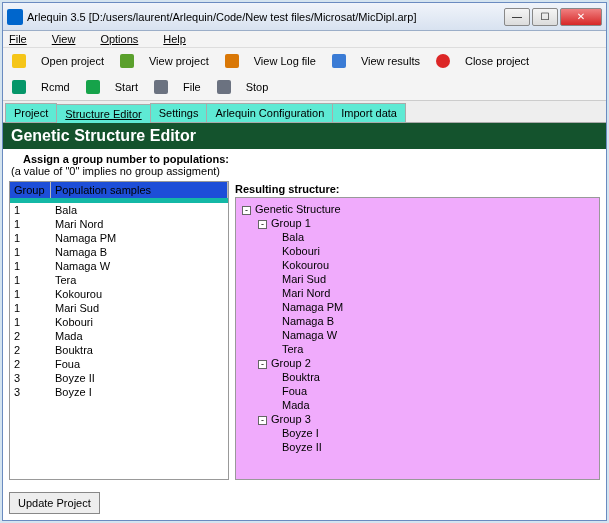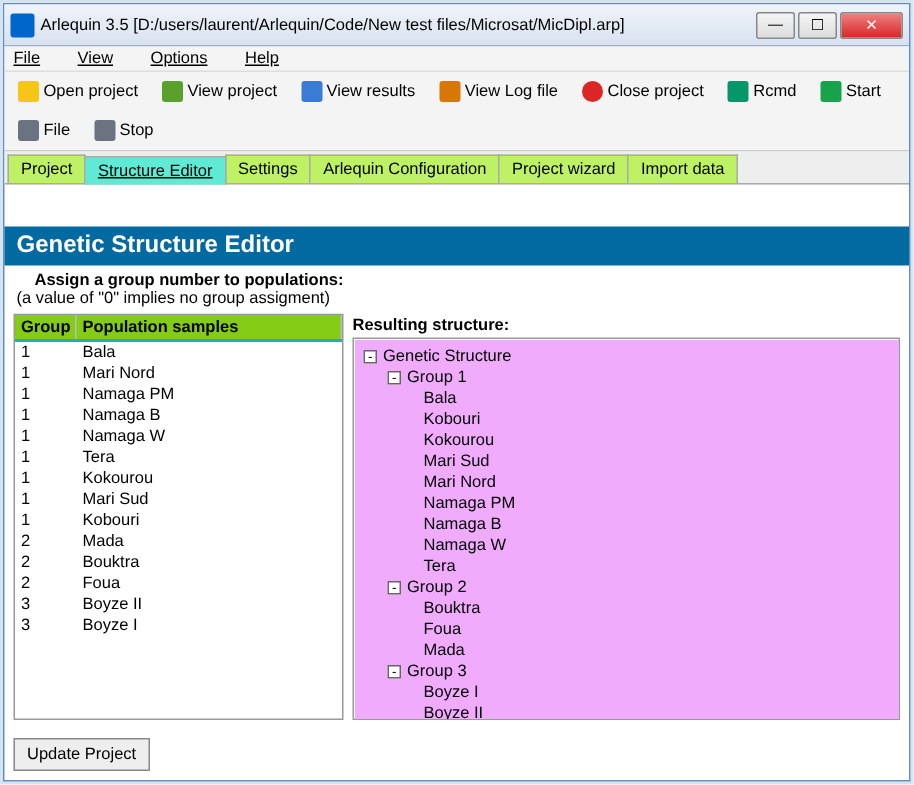--- a/index.html
+++ b/index.html
@@ -7,36 +7,36 @@
 .window { background: #fff; border: 1px solid #6a8bc0; width: 605px; height: 519px; margin: 2px; display: flex; flex-direction: column; }
 .titlebar { background: linear-gradient(#f0f4fa, #d8e2f0); height: 28px; display: flex; align-items: center; padding: 0 4px; border-bottom: 1px solid #9baec8; }
 .titlebar .icon { width: 16px; height: 16px; background: #0066cc; border-radius: 2px; margin-right: 4px; }
 .titlebar .title { flex: 1; color: #000; }
 .winbtns { display: flex; gap: 2px; }
 .winbtn { width: 26px; height: 18px; background: linear-gradient(#f5f5f5,#dcdcdc); border: 1px solid #888; border-radius: 2px; display: flex; align-items: center; justify-content: center; font-size: 10px; }
 .winbtn.close { background: linear-gradient(#f08080,#d62828); color: #fff; width: 42px; }
 .menubar { background: #f4f4f4; padding: 2px 6px; display: flex; gap: 25px; border-bottom: 1px solid #ddd; text-align: center; }
 .menubar span { text-decoration: underline; cursor: default; }
 .toolbar { background: #f4f4f4; padding: 3px 4px; display: flex; gap: 6px; align-items: center; border-bottom: 1px solid #ccc; flex-wrap: wrap; }
-.tbtn { display: flex; align-items: center; gap: 3px; padding: 2px 4px; border: 1px solid transparent; }
+.tbtn { display: flex; align-items: center; gap: 15px; padding: 2px 4px; border: 1px solid transparent; }
 .ticon { width: 14px; height: 14px; display: inline-block; border-radius: 2px; }
 .i-open { background: #f5c518; } .i-view { background: #5aa02c; } .i-res { background: #3a7bd5; } .i-log { background: #d97706; } .i-close { background: #dc2626; border-radius: 50%; } .i-rcmd { background: #059669; } .i-start { background: #16a34a; } .i-pause { background: #6b7280; } .i-stop { background: #6b7280; }
 .tabs { display: flex; background: #eee; border-bottom: 1px solid #aaa; padding-top: 2px; padding-left: 2px; }
-.tab { padding: 3px 8px; background: #bef264; border: 1px solid #aaa; border-bottom: none; margin-right: -1px; cursor: default; }
+.tab { padding: 3px 8px; background: #5eead4; border: 1px solid #aaa; border-bottom: none; margin-right: -1px; cursor: default; }
 .tab.active { background: #5eead4; position: relative; top: 1px; text-decoration: underline; }
-.heading { background: #0369a1; color: #fff; font-size: 16px; font-weight: bold; padding: 4px 8px; margin-top: 28px; }
+.heading { background: #14532d; color: #fff; font-size: 16px; font-weight: bold; padding: 4px 8px; }
 .subhead { padding: 4px 20px 0; font-weight: bold; }
 .subhead2 { padding: 0 8px 4px; }
 .content { display: flex; flex: 1; gap: 6px; padding: 0 6px 6px; overflow: hidden; }
 .leftcol, .rightcol { display: flex; flex-direction: column; }
 .leftcol { width: 220px; }
 .rightcol { flex: 1; }
 .colhead { font-weight: bold; padding: 2px 0; }
 .table { border: 1px solid #999; flex: 1; overflow: auto; background: #fff; }
-.thead { display: flex; background: #84cc16; border-bottom: 2px solid #14b8a6; font-weight: bold; }
+.thead { display: flex; background: #1d4ed8; border-bottom: 5px solid #14b8a6; }
 .thead div { padding: 2px 4px; border-right: 1px solid #bbb; }
 .th-g { width: 41px; } .th-p { flex: 1; }
 .trow { display: flex; }
 .trow div { padding: 1px 4px; }
 .td-g { width: 41px; } .td-p { flex: 1; }
 .tree { border: 1px solid #999; flex: 1; overflow: auto; background: #f0abfc; padding: 4px; }
 .node { padding: 1px 2px; white-space: nowrap; }
 .ind1 { padding-left: 18px; } .ind2 { padding-left: 42px; }
 .box { display: inline-block; width: 9px; height: 9px; border: 1px solid #666; text-align: center; line-height: 7px; font-size: 9px; margin-right: 4px; background: #fff; color: #000; }
 .footer { padding: 6px; }
@@ -66,26 +66,26 @@
   <div class="toolbar">
     <div class="tbtn">
         <span class="ticon i-open"></span>
         <span>Open project</span>
       </div>
     <div class="tbtn">
         <span class="ticon i-view"></span>
         <span>View project</span>
       </div>
     <div class="tbtn">
+        <span class="ticon i-log"></span>
+        <span>View Log file</span>
+      </div>
+    <div class="tbtn">
         <span class="ticon i-res"></span>
         <span>View results</span>
-      </div>
-    <div class="tbtn">
-        <span class="ticon i-log"></span>
-        <span>View Log file</span>
       </div>
     <div class="tbtn">
         <span class="ticon i-close"></span>
         <span>Close project</span>
       </div>
     <div class="tbtn">
         <span class="ticon i-rcmd"></span>
         <span>Rcmd</span>
       </div>
     <div class="tbtn">
@@ -100,21 +100,20 @@
         <span class="ticon i-stop"></span>
         <span>Stop</span>
       </div>
   </div>
 
   <div class="tabs">
     <div class="tab">Project</div>
     <div class="tab active">Structure Editor</div>
     <div class="tab">Settings</div>
     <div class="tab">Arlequin Configuration</div>
-    <div class="tab">Project wizard</div>
     <div class="tab">Import data</div>
   </div>
 
   <div class="heading">Genetic Structure Editor</div>
   <div class="subhead">Assign a group number to populations:</div>
   <div class="subhead2">(a value of "0" implies no group assigment)</div>
 
   <div class="content">
     <div class="leftcol">
       <div class="table">

